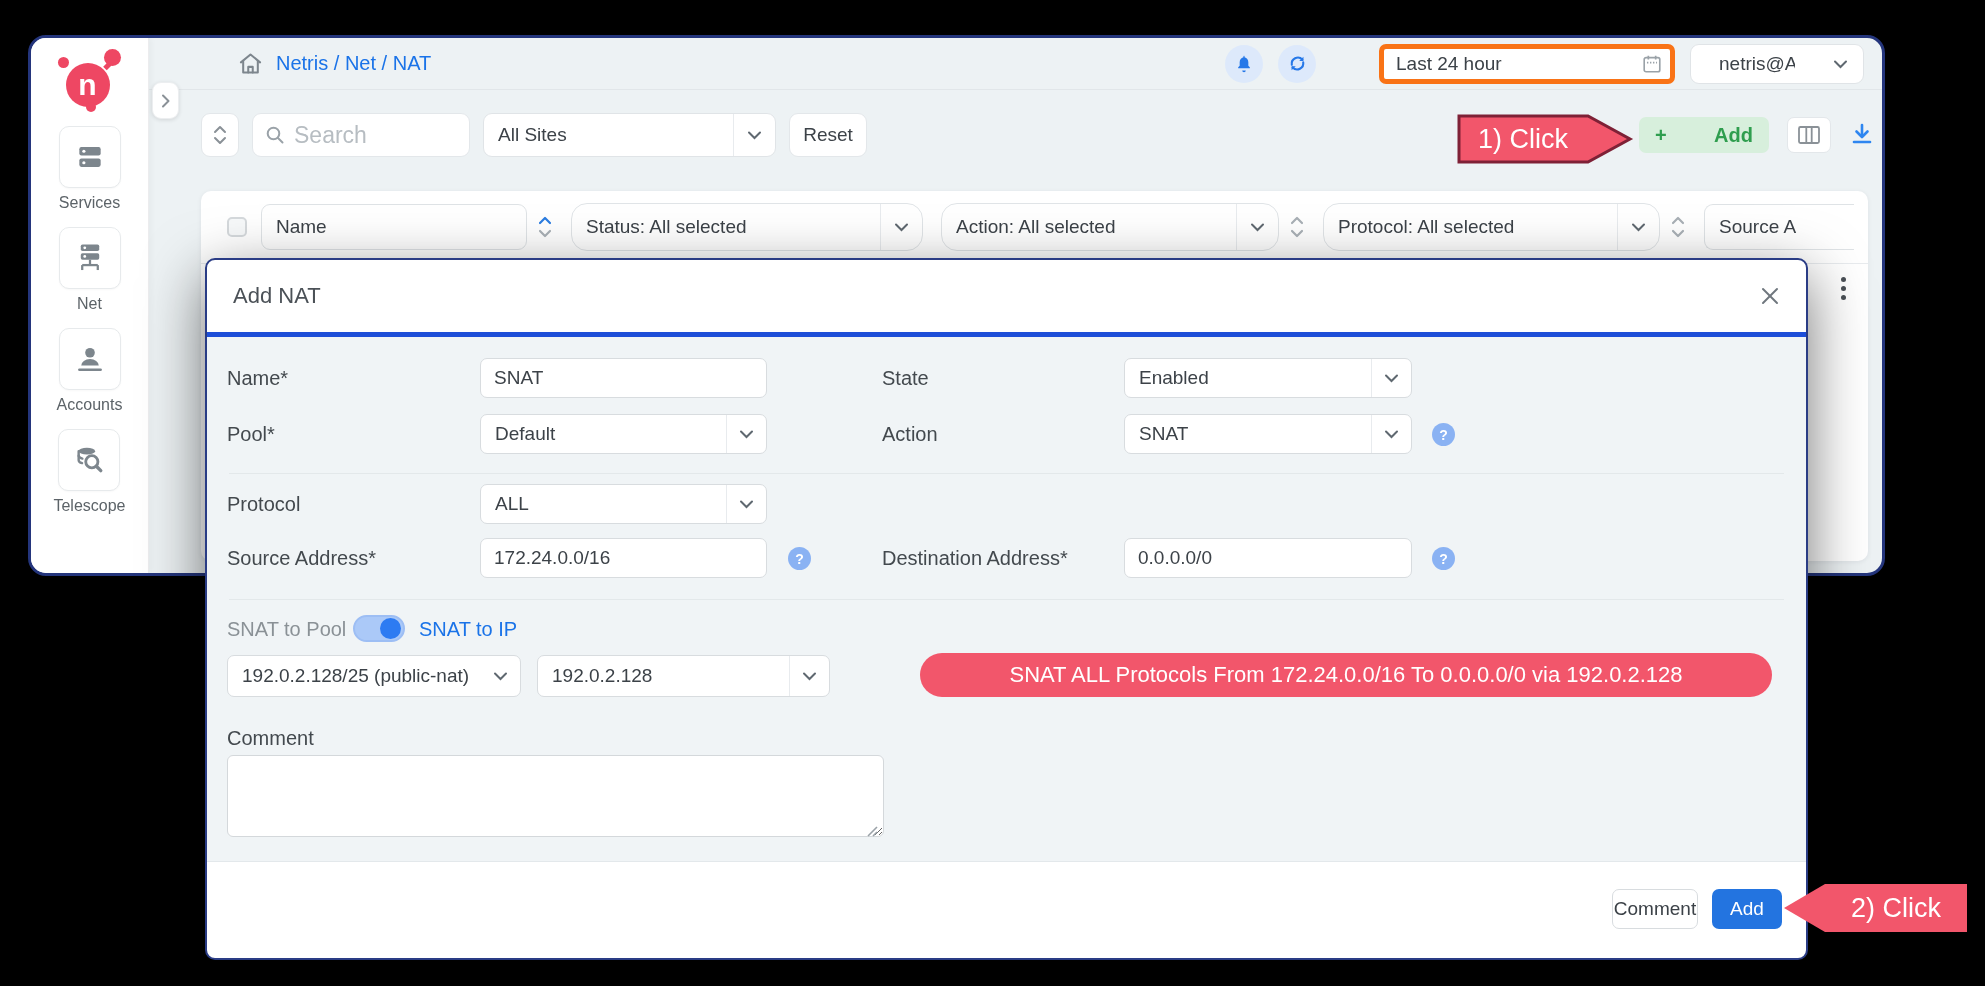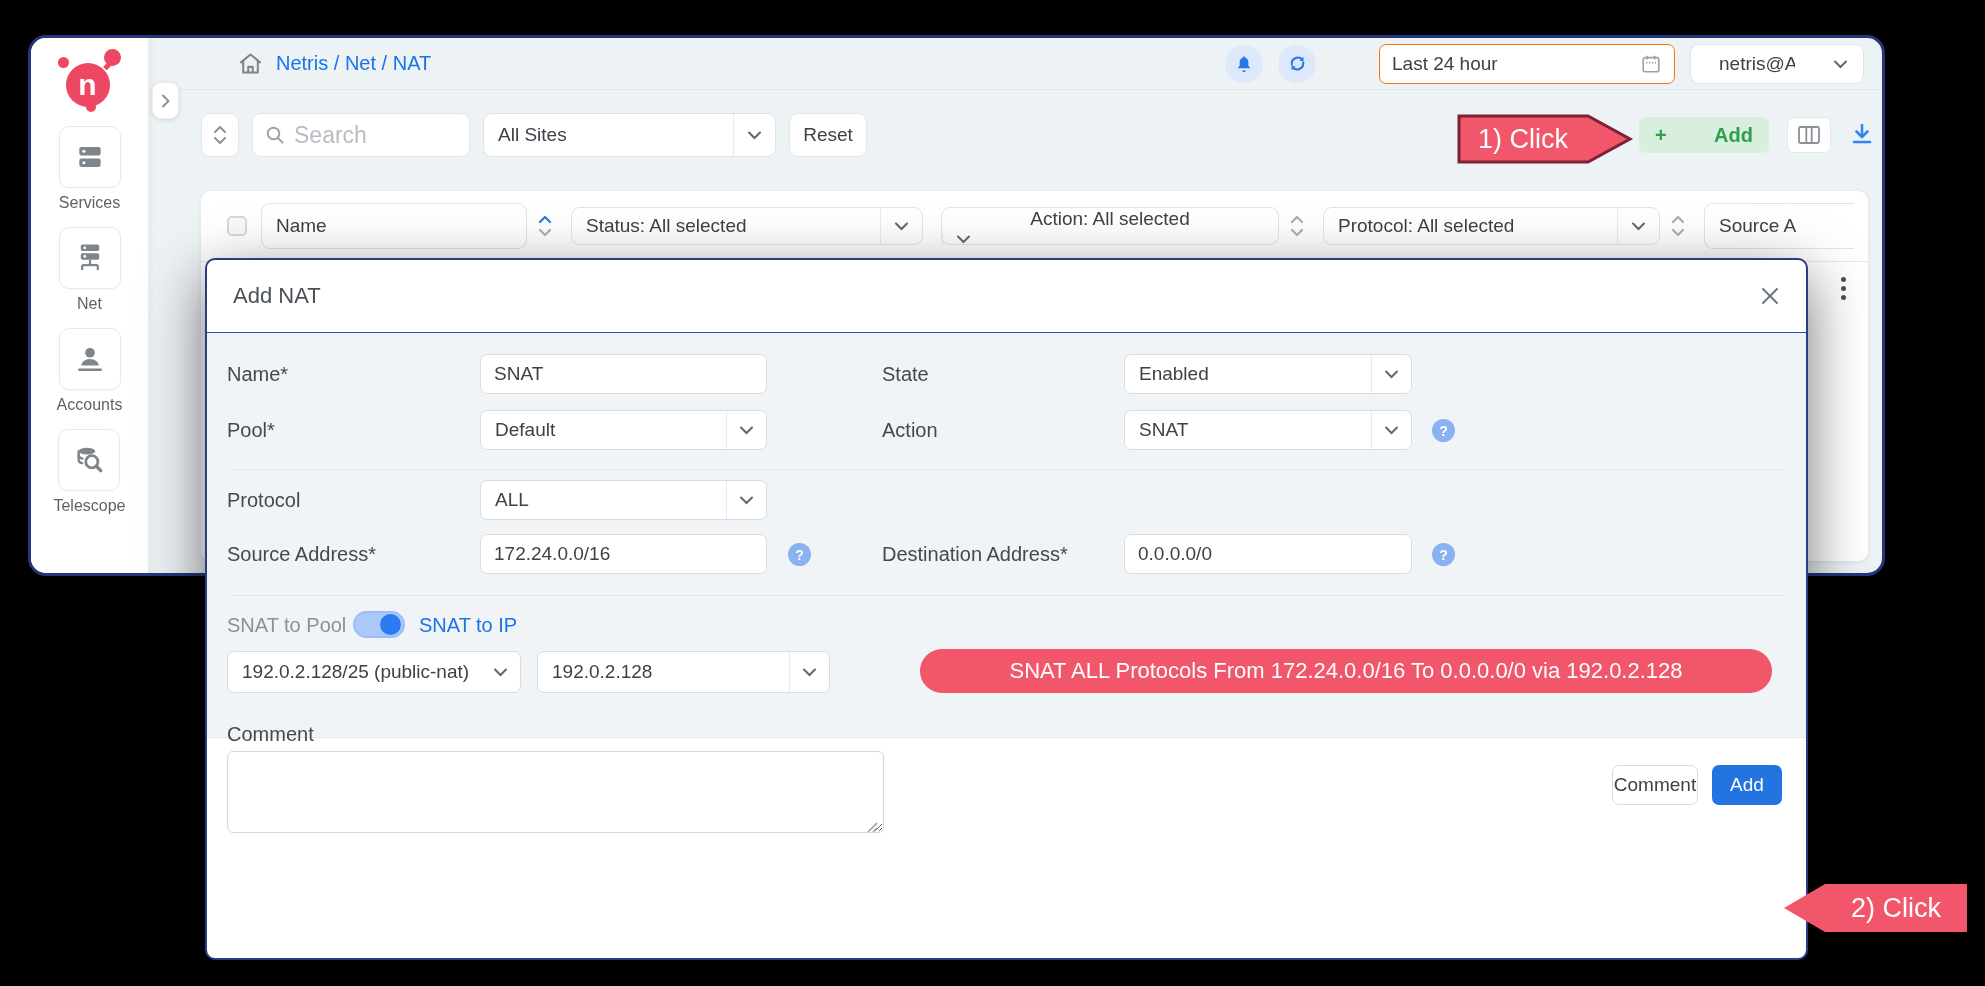--- a/index.html
+++ b/index.html
@@ -60,21 +60,21 @@
     display:flex; align-items:center; justify-content:center; color:#8a9197; cursor:pointer;
   }
   .breadcrumb-wrap { display:flex; align-items:center; gap:12px; margin-left:88px; }
   .breadcrumb { color:#1a73e8; font-size:20px; font-weight:500; cursor:pointer; }
   .header-right { margin-left:auto; display:flex; align-items:center; gap:15px; }
   .icon-circle {
     width:38px; height:38px; border-radius:50%; background:#dde9fb;
     display:flex; align-items:center; justify-content:center; color:#2678e8; cursor:pointer;
   }
   .date-input {
-    width:296px; height:40px; background:#fff; border:1px solid #f97316; border-radius:7px;
+    width:296px; height:40px; background:#fff; border:5px solid #f97316; border-radius:7px;
     display:flex; align-items:center; padding:0 12px; cursor:pointer;margin-left:48px;
   }
   .date-input input { border:none; outline:none; flex:1; font-size:19px; color:#3c4248; font-family:inherit; background:transparent; }
   .acct-select {
     width:174px; height:40px; background:#fff; border:1px solid #d8dcdf; border-radius:7px;
     display:flex; align-items:center; padding:0 6px 0 14px; cursor:pointer;gap:28px;
   }
   .acct-select .sel-val { flex:1; font-size:19px; }
 
   
@@ -121,44 +121,44 @@
     position:absolute; left:170px; top:153px; right:14px; bottom:12px;
     background:#fff; border-radius:10px; box-shadow:0 1px 5px rgba(27,35,50,.07);
   }
   .filter-row { display:flex; align-items:center; padding:12px 12px 12px 26px; border-bottom:1px solid #e8ebee; }
   .checkbox { width:20px; height:20px; border:2px solid #d5d9dc; border-radius:5px; background:#f7f9fa; margin-right:14px; flex:none; cursor:pointer; }
   .name-filter {
     width:266px; height:46px; border:1px solid #dfe3e6; border-radius:9px; background:#fff;
     display:flex; align-items:center; padding:0 14px; font-size:19px; cursor:text; flex:none;
   }
   .sort-wrap { margin:0 18px 0 10px; display:flex; flex:none; }
-  .filter-sel { height:38px; flex:none; }
+  .filter-sel { height:48px; flex:none;border-radius:16px; }
   .w-status { width:352px; margin-right:18px; }
-  .w-action { width:338px;flex-direction:column; }
+  .w-action { width:338px; }
   .w-protocol { width:337px; }
   .source-filter {
     width:150px; height:46px; border:1px solid #dfe3e6; border-radius:9px 0 0 9px; border-right:none;
     display:flex; align-items:center; padding:0 14px; font-size:19px; flex:none; cursor:text; background:#fff;
     white-space:nowrap; overflow:hidden;
   }
   .kebab { position:absolute; right:22px; top:86px; display:flex; flex-direction:column; gap:4px; cursor:pointer; }
   .kebab i { width:5px; height:5px; border-radius:50%; background:#4a5056; }
 
   
   .modal {
     position:absolute; left:205px; top:258px; width:1603px; height:702px;
     background:#fff; border:2px solid #2a3c85; border-radius:10px;
     box-shadow:0 18px 60px rgba(0,0,0,.55); z-index:40;
   }
   .modal-header { height:72px; display:flex; align-items:center; justify-content:space-between; padding:0 26px; }
   .modal-title { font-size:22px; color:#4b5157; }
   .modal-close { color:#6f777e; cursor:pointer; display:flex; }
   .modal-body {
-    position:relative; height:406px; background:#f0f4f6;
-    border-top:1px solid #1d4ed8; border-bottom:1px solid #e3e8eb;
+    position:relative; height:530px; background:#f0f4f6;
+    border-top:5px solid #1d4ed8; border-bottom:1px solid #e3e8eb;
   }
   .fl { position:absolute; font-size:20px; color:#43494e; white-space:nowrap; }
   .fin {
     position:absolute; width:287px; height:40px; background:#fff; border:1px solid #d8dcdf; border-radius:7px;
     font-size:19px; color:#3c4248; padding:0 13px; outline:none; font-family:inherit;
   }
   .fsel { position:absolute; height:40px; border:1px solid #d8dcdf; border-radius:7px; }
   .fsel .sel-cv { width:40px; }
   .help {
     position:absolute; width:23px; height:23px; border-radius:50%; background:#8ab2f3;

